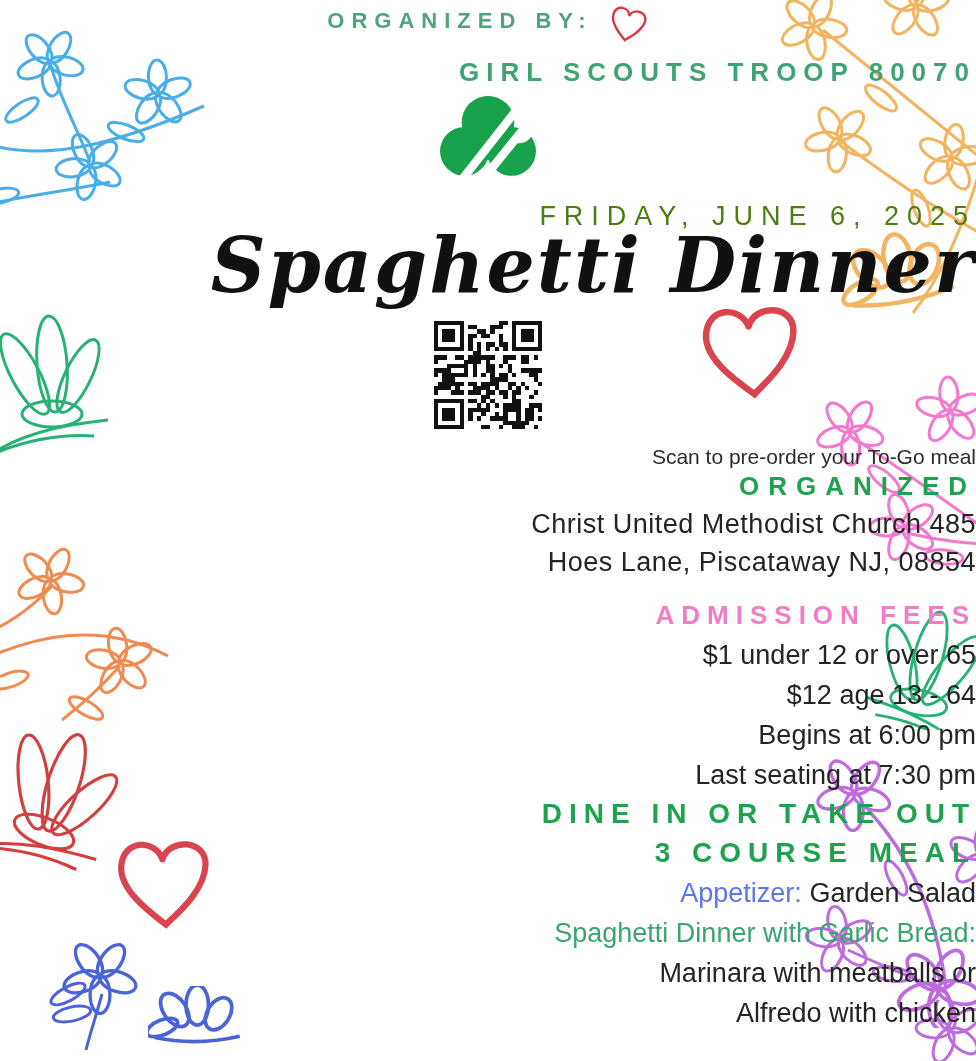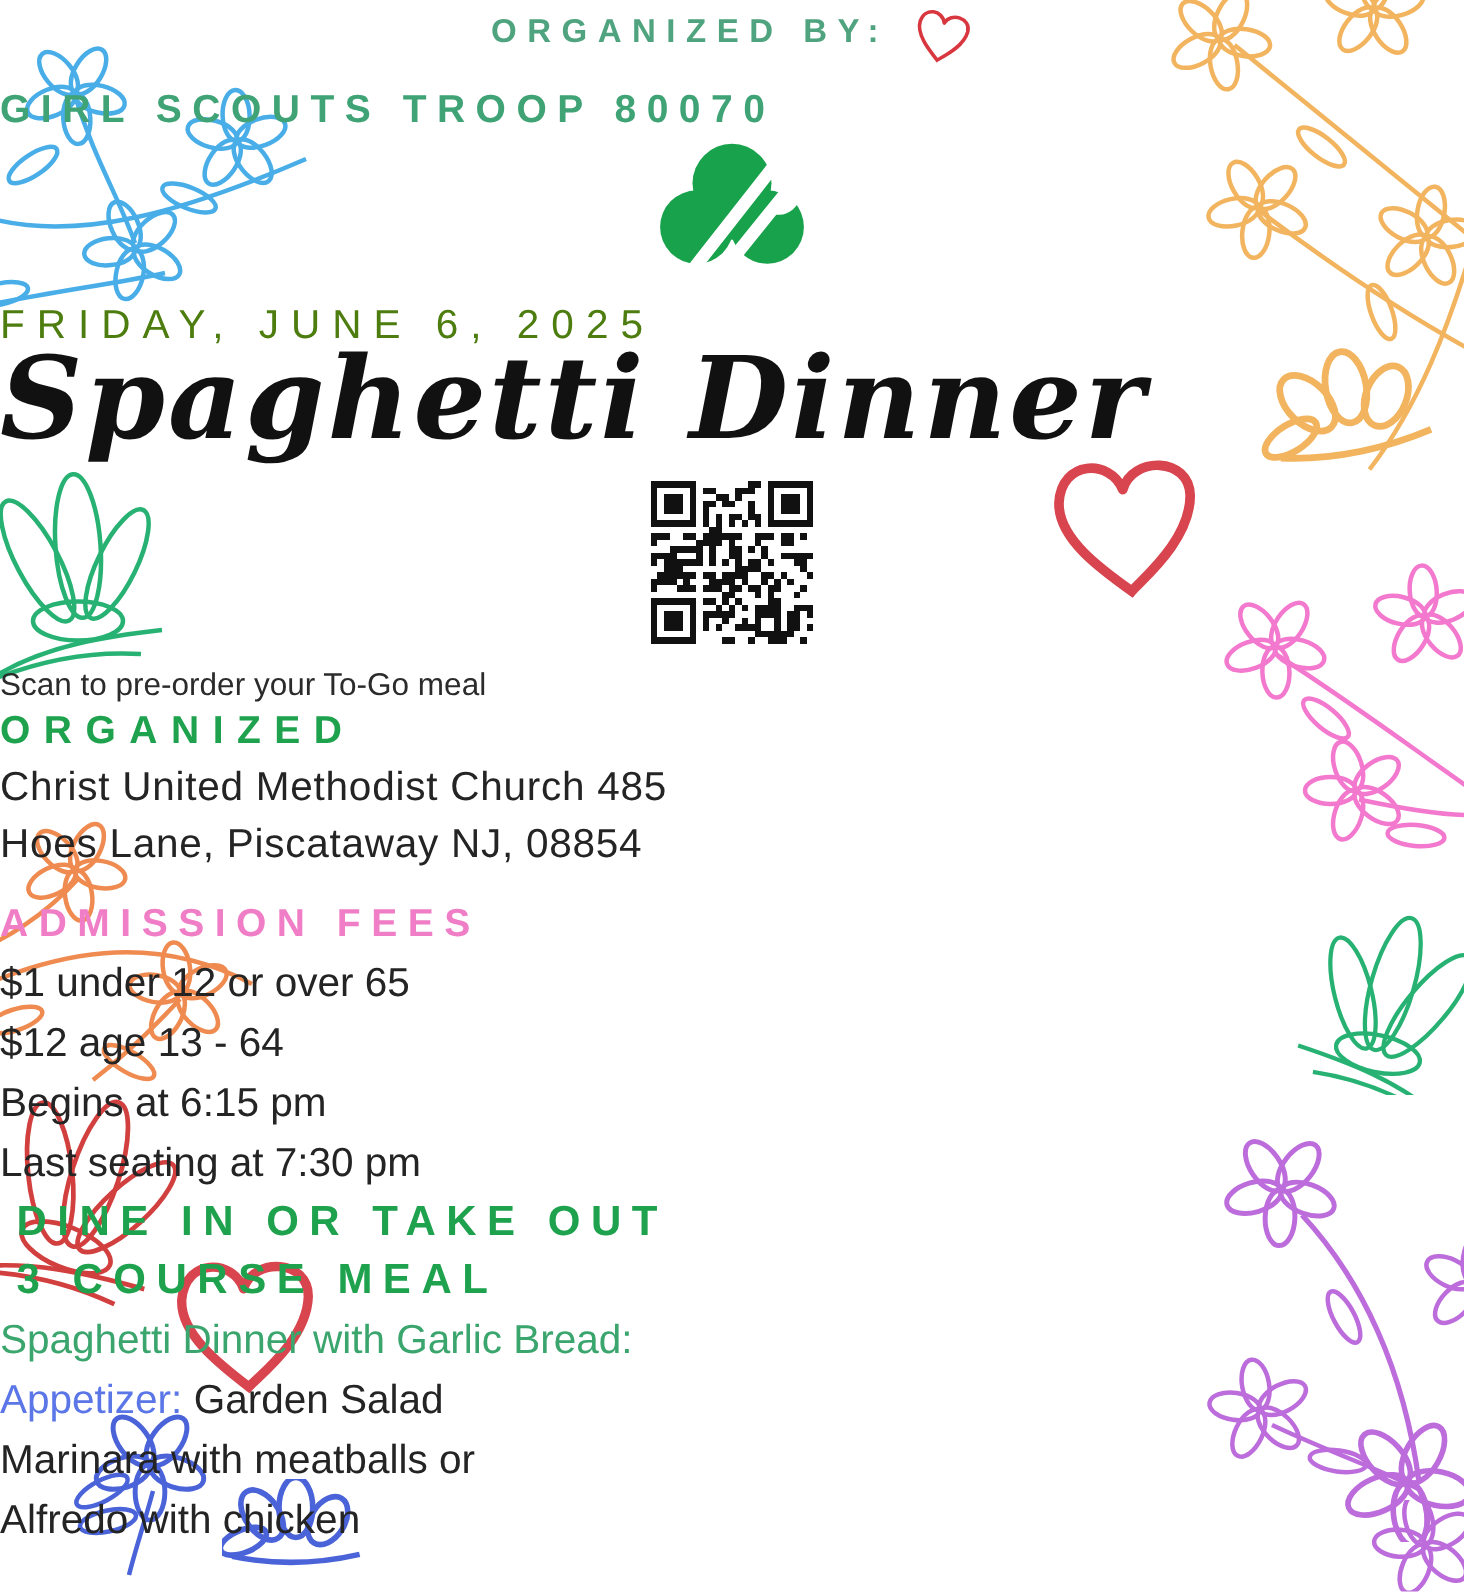--- a/index.html
+++ b/index.html
@@ -2,21 +2,21 @@
 <html><head>
 <meta charset="utf-8">
 <style>
   html,body{margin:0;padding:0;}
   body{
     width:976px;height:1061px;position:relative;overflow:hidden;
     background:#ffffff;font-family:"Liberation Sans",sans-serif;
     color:#1f1f1f;
   }
   .deco{position:absolute;pointer-events:none;z-index:0;}
-  .content{position:relative;z-index:1;width:100%;text-align:left;}
+  .content{position:relative;z-index:1;width:100%;text-align:right;}
 
   .org-line{padding-top:8px;font-size:22px;font-weight:bold;letter-spacing:7px;color:#4FA47F;display:flex;justify-content:center;align-items:flex-start;gap:14px;}
   .troop-line{margin-top:7px;font-size:26px;font-weight:bold;letter-spacing:7px;color:#3FA376;}
   .logo-wrap{margin-top:6px;height:94px;display:flex;justify-content:center;}
   .date-line{margin-top:13px;font-size:27px;font-weight:normal;letter-spacing:8px;color:#4d7c0f;}
   .title{margin-top:-4px;font-family:"DejaVu Serif",serif;font-style:italic;font-weight:bold;font-size:76px;line-height:1.0;color:#111111;letter-spacing:2px;}
   .qr-wrap{margin-top:8px;display:flex;justify-content:center;}
   .caption{margin-top:7px;font-size:21px;color:#2b2b2b;}
   .h-green{margin-top:2px;font-size:26px;font-weight:bold;letter-spacing:9px;color:#1FA24E;}
   .body-line{margin-top:7px;font-size:27px;color:#242424;letter-spacing:0.5px;}
@@ -531,28 +531,28 @@
 
   <div class="caption">Scan to pre-order your To-Go meal</div>
 
   <div class="h-green">ORGANIZED</div>
   <div class="body-line">Christ United Methodist Church 485</div>
   <div class="body-line">Hoes Lane, Piscataway NJ, 08854</div>
 
   <div class="h-pink">ADMISSION FEES</div>
   <div class="fee-line">$1 under 12 or over 65</div>
   <div class="fee-line">$12 age 13 - 64</div>
-  <div class="fee-line">Begins at 6:15 pm</div>
+  <div class="fee-line">Begins at 6:00 pm</div>
   <div class="fee-line">Last seating at 7:30 pm</div>
 
   <div class="h-green2">DINE IN OR TAKE OUT</div>
   <div class="h-green2">3 COURSE MEAL</div>
-
-  <div class="menu-line lbl-green">Spaghetti Dinner with Garlic Bread:</div>
 
   <div class="menu-line">
     <span class="lbl-blue">Appetizer:</span>
     <span class="txt-dark">Garden Salad</span>
   </div>
+
+  <div class="menu-line lbl-green">Spaghetti Dinner with Garlic Bread:</div>
   <div class="menu-line txt-dark">Marinara with meatballs or</div>
   <div class="menu-line txt-dark">Alfredo with chicken</div>
 
 </div>
 
 </body></html>

